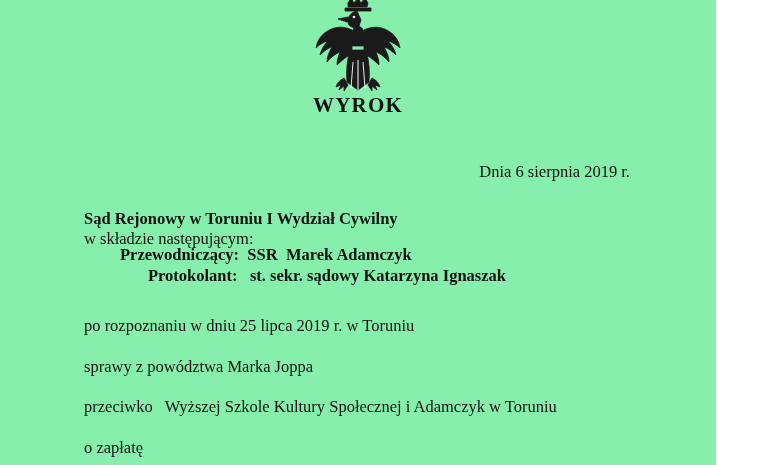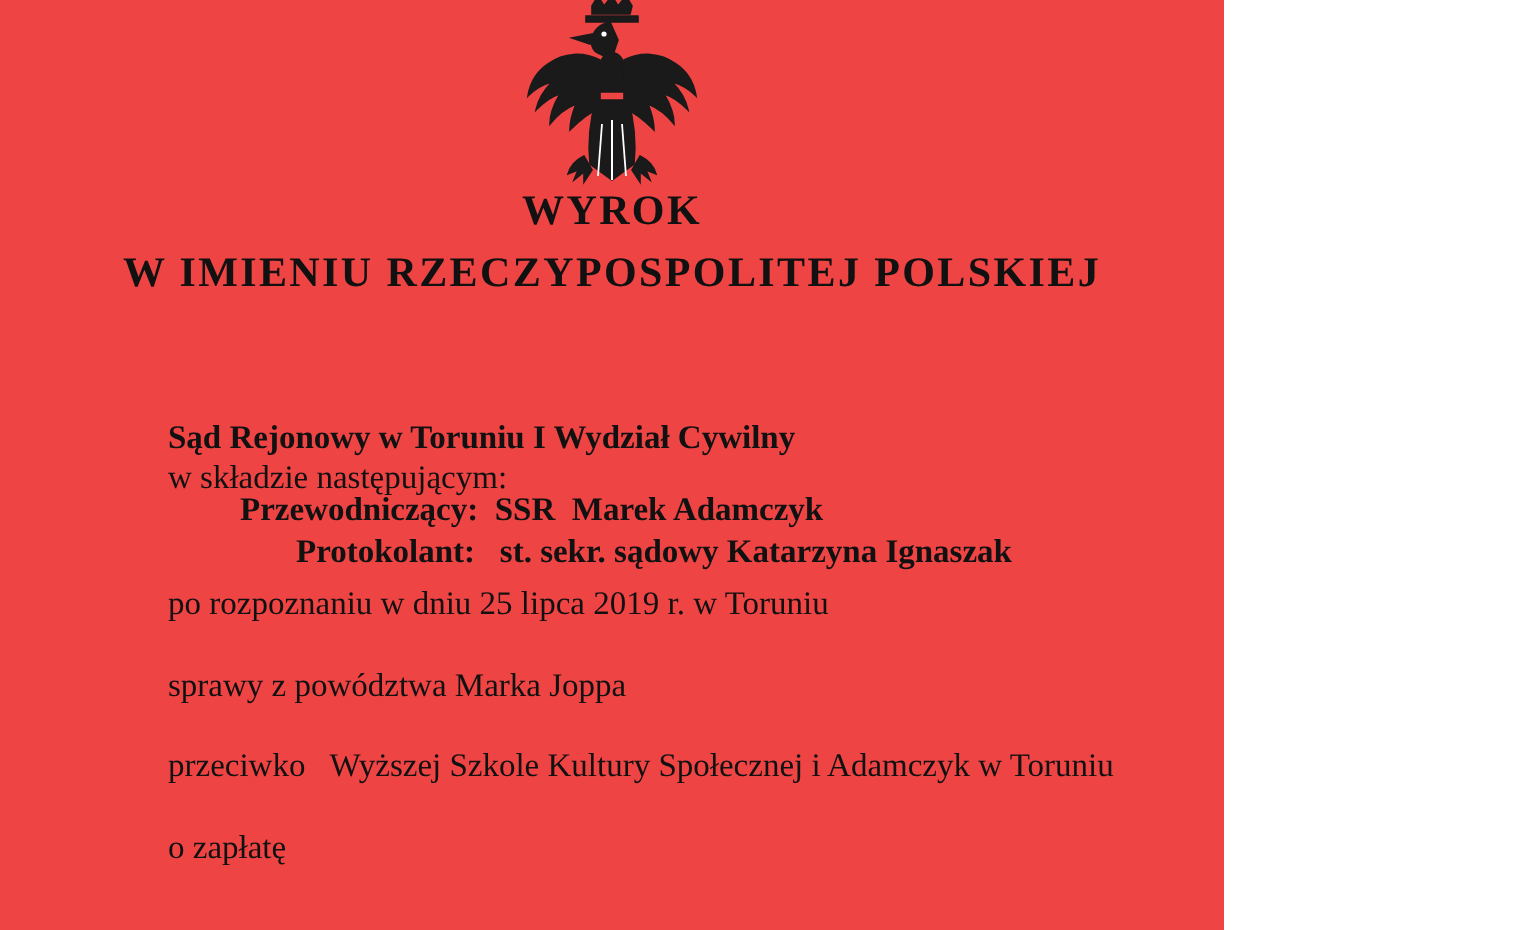--- a/index.html
+++ b/index.html
@@ -10,23 +10,23 @@
   body {
     width: 768px;
     height: 465px;
     overflow: hidden;
     font-family: "Liberation Serif", serif;
     color: #111111;
   }
 
   .page {
     position: relative;
-    width: 612px;
+    width: 716px;
     height: 465px;
-    background: #ef4444;
+    background: #86efac;
   }
 
   
   .emblem {
     position: absolute;
     left: 0;
     right: 0;
     top: -6px;
     display: flex;
     justify-content: center;
@@ -82,21 +82,21 @@
 
   .panel {
     margin-left: 36px;
   }
   .panel-row {
     display: block;
     white-space: pre;
     font-weight: bold;
   }
   .panel-row.presiding { margin-bottom: 4px; }
-  .panel-row.recorder { margin-left: 28px; margin-bottom: 10px; }
+  .panel-row.recorder { margin-left: 28px; margin-bottom: 34px; }
 
   .spaced { margin-bottom: 24px; }
   .spaced-last { margin-bottom: 0; }
 
   
   .ws { white-space: pre-wrap; }
 </style>
 </head>
 <body>
 
@@ -135,23 +135,23 @@
         <path d="M63 68 l2 26" stroke="#ffffff" stroke-width="0.9" fill="none"></path>
 
         <path d="M44 84 c-4 2 -7 5 -8 9 l5 -2 l-2 5 l5 -4 l0 5 l4 -6 z"></path>
         <path d="M72 84 c4 2 7 5 8 9 l-5 -2 l2 5 l-5 -4 l0 5 l-4 -6 z"></path>
       </g>
     </svg>
   </div>
 
   <div class="title-block">
     <div class="title-main">WYROK</div>
-    <div class="title-sub">W  IMIENIU  RZECZYPOSPOLITEJ  POLSKIEJ</div>
   </div>
 
+  <div class="date-line">Dnia 6 sierpnia 2019 r.</div>
 
   <div class="body-text">
     <div class="para court-line-1">Sąd Rejonowy w Toruniu I Wydział Cywilny</div>
     <div class="para court-line-2">w składzie następującym:</div>
 
     <div class="panel">
       <div class="panel-row presiding">Przewodniczący:  SSR  Marek Adamczyk</div>
       <div class="panel-row recorder">Protokolant:   st. sekr. sądowy Katarzyna Ignaszak</div>
     </div>
 

